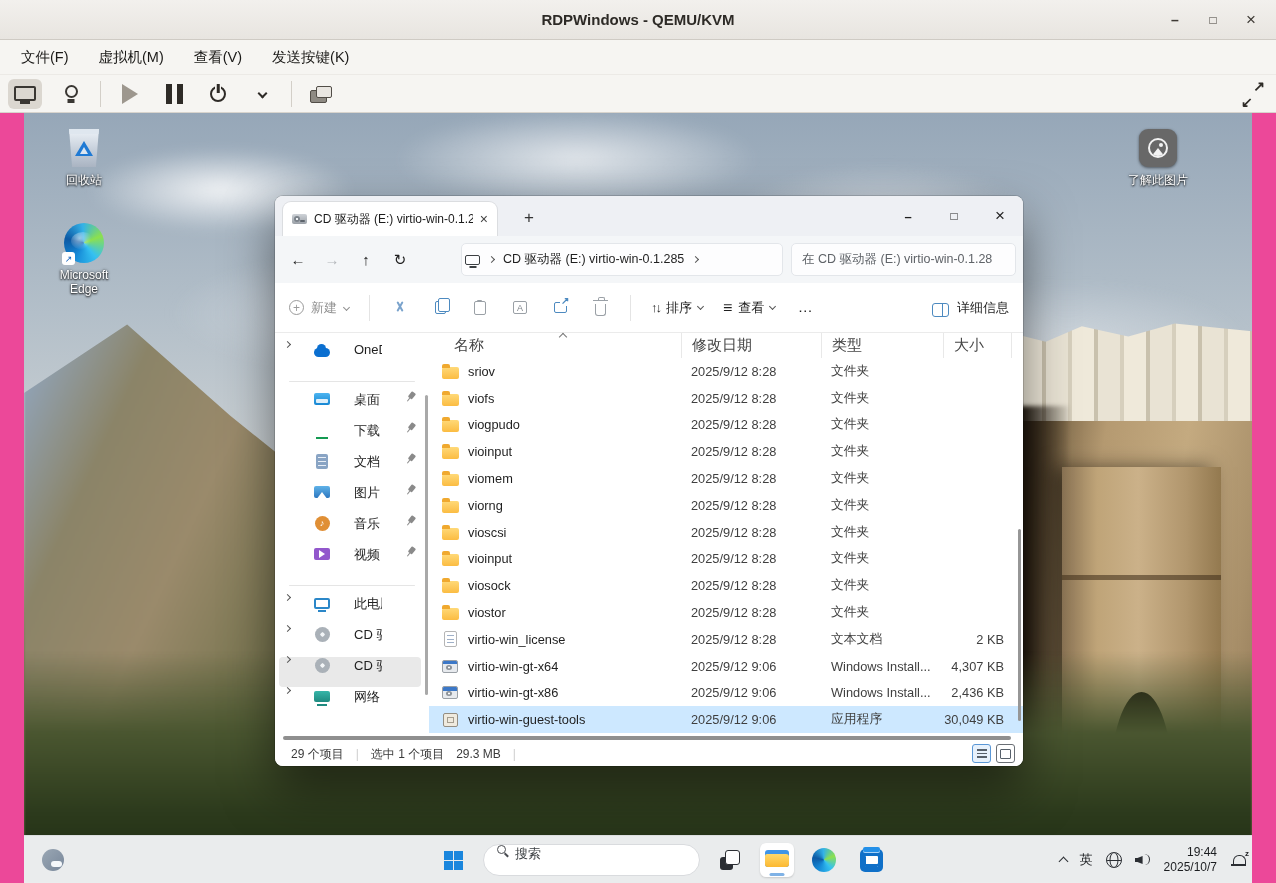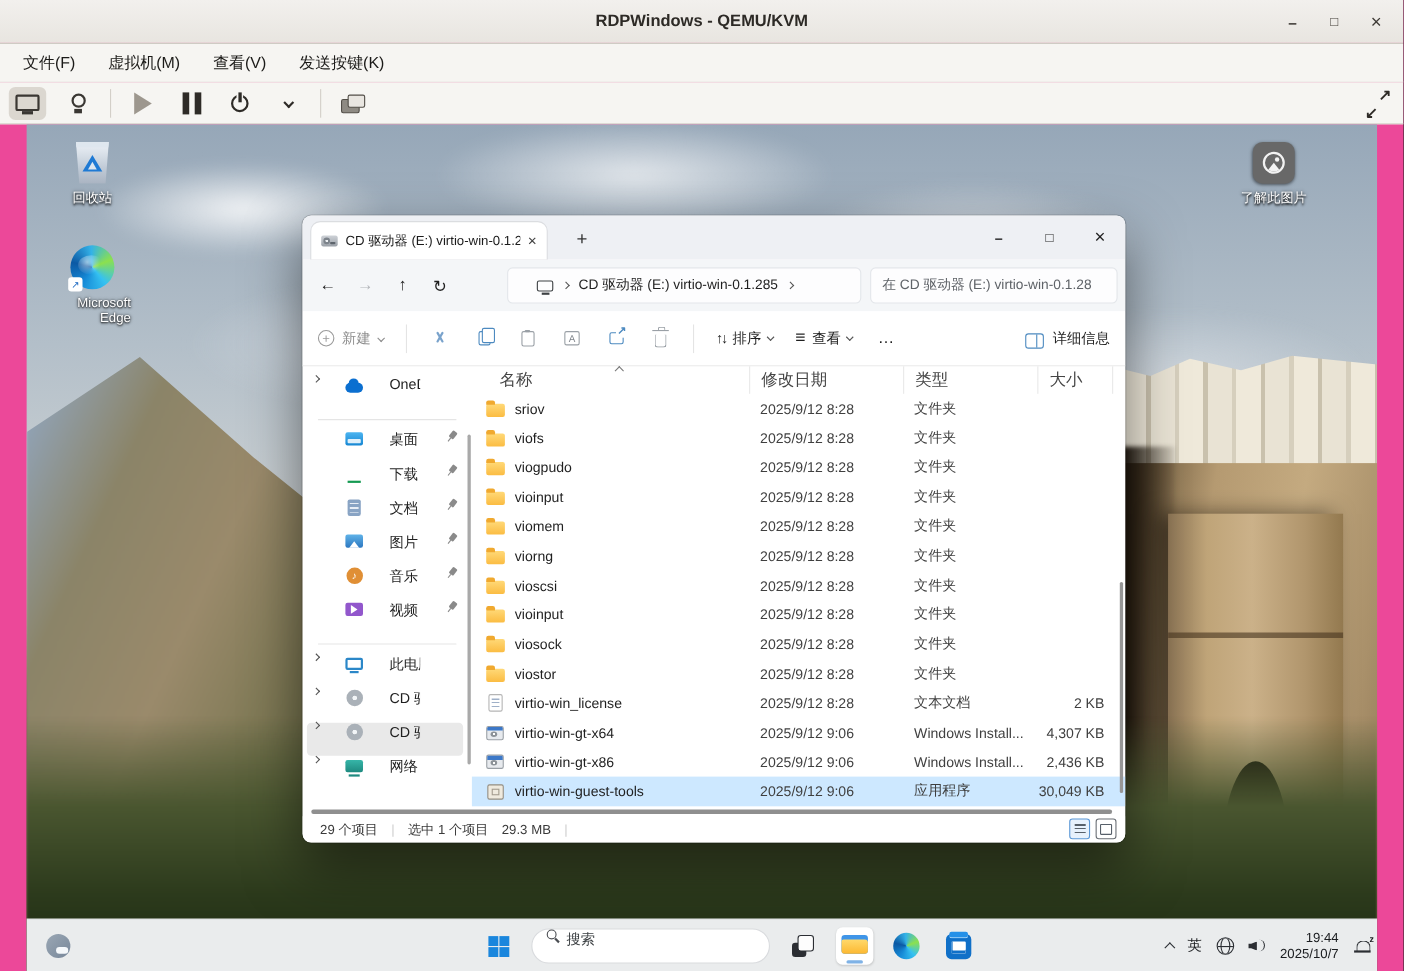--- a/index.html
+++ b/index.html
@@ -68,21 +68,21 @@
     background:linear-gradient(90deg,#8a7354 0%,#bfa478 22%,#cbb189 48%,#b1966d 78%,#93794f 100%);
     box-shadow:-10px 0 18px rgba(20,14,8,.55)}
   .wp-bridge::before{content:"";position:absolute;left:30%;bottom:0;width:40%;height:46%;
     background:linear-gradient(#120d07,#241a0e);border-radius:50% 50% 0 0}
   .wp-bridge::after{content:"";position:absolute;left:0;top:26%;width:100%;height:5px;background:rgba(70,52,30,.6)}
   .wp-gorge{position:absolute;right:15%;top:38%;width:7%;height:62%;filter:blur(2px);
     background:linear-gradient(90deg,rgba(30,24,14,0),#1d150c 45%,rgba(30,24,14,.1))}
 
   
   .dicon{position:absolute;width:84px;display:flex;flex-direction:column;align-items:center;gap:5px;
-    color:#fff;font-size:12px;text-align:right;text-shadow:0 1px 2px rgba(0,0,0,.95),0 0 3px rgba(0,0,0,.7)}
+    color:#fff;font-size:12px;text-align:center;text-shadow:0 1px 2px rgba(0,0,0,.95),0 0 3px rgba(0,0,0,.7)}
   .ic-bin{width:34px;height:38px;position:relative;display:flex;align-items:center;justify-content:center;
     background:linear-gradient(#eef3f8,#c2ccd8 60%,#aab4c2);clip-path:polygon(6% 0,94% 0,85% 100%,15% 100%);border-radius:3px}
   .ic-bin::before{content:"";position:absolute;top:0;left:0;right:0;height:5px;background:#dfe7ef}
   .tri-out{width:0;height:0;border-left:9px solid transparent;border-right:9px solid transparent;border-bottom:15px solid #1f7ad4;position:relative}
   .tri-out::after{content:"";position:absolute;left:-4px;top:6px;width:0;height:0;
     border-left:4px solid transparent;border-right:4px solid transparent;border-bottom:7px solid #dce6f0}
   .ic-edge{width:40px;height:40px;border-radius:50%;position:relative;
     background:conic-gradient(from 140deg,#35c1f1,#1589d6,#0c59a4,#33b2e8,#8ce04e,#35c1f1)}
   .ic-edge::before{content:"";position:absolute;left:7px;top:9px;width:24px;height:18px;border-radius:50%;
     background:radial-gradient(circle at 35% 35%,rgba(255,255,255,.55),rgba(255,255,255,0) 60%)}
@@ -110,21 +110,21 @@
   .newtab{position:absolute;left:240px;top:8px;width:28px;height:28px;display:flex;align-items:center;justify-content:center}
   .newtab::before{content:"+";font-size:17px;color:#333}
   .wctrls{position:absolute;right:0;top:0;height:40px;display:flex}
   .wc{width:46px;height:40px;display:flex;align-items:center;justify-content:center;color:#1f1f1f}
 
   .addr{position:absolute;top:40px;left:0;right:0;height:47px;background:#f4f6f8;display:flex;align-items:center}
   .nav-ic{width:34px;height:34px;display:flex;align-items:center;justify-content:center;font-size:15px;color:#1f1f1f}
   .nav-ic.dis{color:#b3b6ba}
   .g-back::before{content:"←"} .g-fwd::before{content:"→"} .g-up::before{content:"↑"} .g-refresh::before{content:"↻"}
   .crumb-box{position:absolute;left:186px;top:7px;width:322px;height:33px;background:#fdfdfe;border:1px solid #e3e6ea;
-    border-radius:5px;display:flex;align-items:center;gap:9px;padding:0 26px;font-size:12.5px}
+    border-radius:5px;display:flex;align-items:center;gap:9px;padding:0 3px;font-size:12.5px}
   .ic-pc-mini{width:15px;height:10px;border:1.5px solid #3c4043;border-radius:2px;position:relative;flex:none}
   .ic-pc-mini::after{content:"";position:absolute;left:50%;transform:translateX(-50%);bottom:-4px;width:7px;height:2px;background:#3c4043}
   .crumb-sep{width:5px;height:5px;border-right:1.5px solid #555;border-bottom:1.5px solid #555;transform:rotate(-45deg)}
   .search-box{position:absolute;left:516px;top:7px;width:225px;height:33px;background:#fdfdfe;border:1px solid #e3e6ea;
     border-radius:5px;display:flex;align-items:center;padding:0 10px;font-size:12.5px;color:#5f6368;overflow:hidden;white-space:nowrap}
 
   .etoolbar{position:absolute;top:87px;left:0;right:0;height:50px;background:#fff;border-bottom:1px solid #ebebeb;
     display:flex;align-items:center;padding:0 14px;gap:20px}
   .tool-new{display:flex;align-items:center;gap:7px;color:#8f8f8f}
   .circle-plus{width:15px;height:15px;border:1.5px solid #9a9a9a;border-radius:50%;display:flex;align-items:center;justify-content:center}

